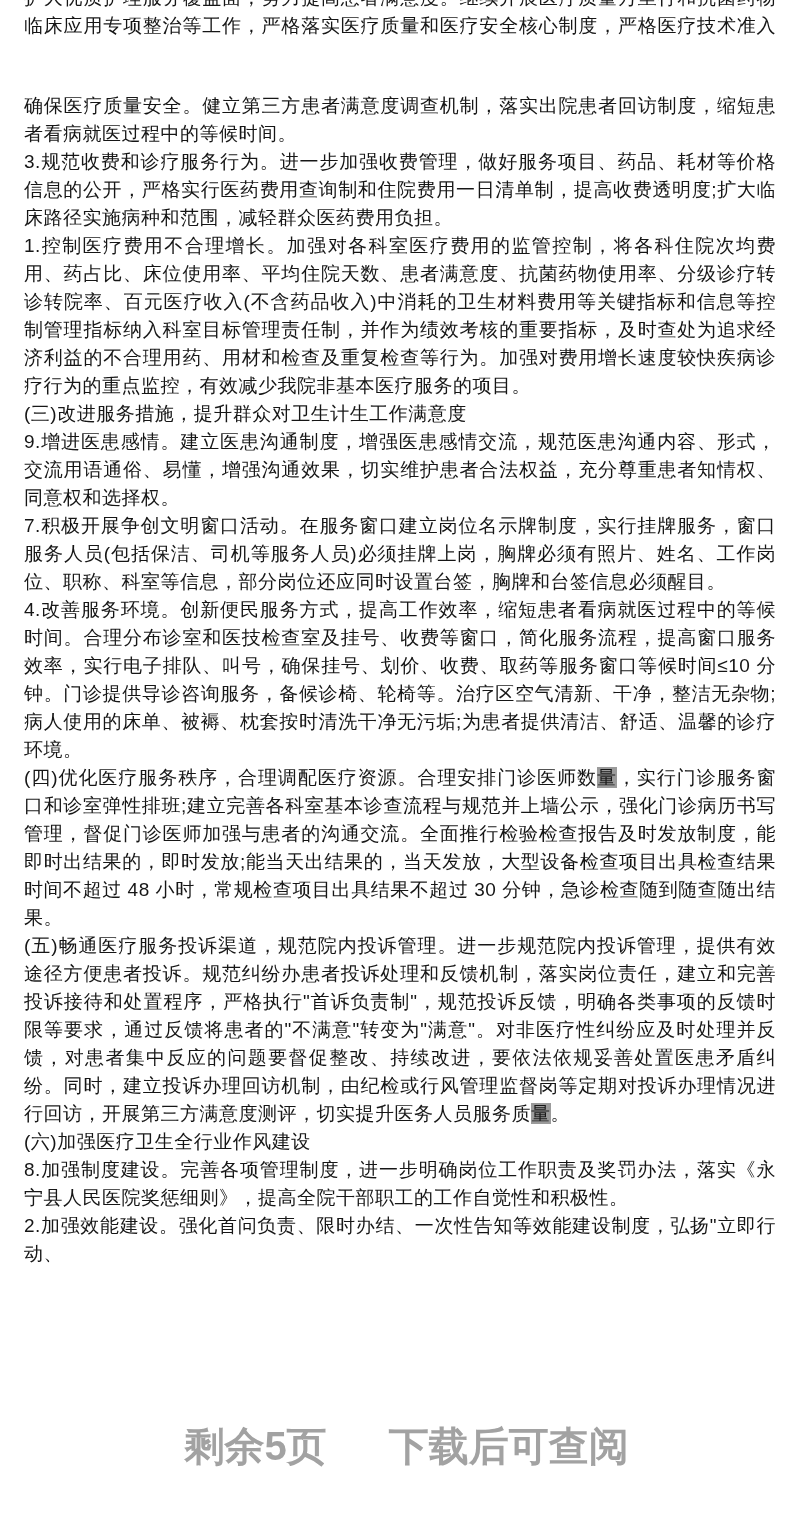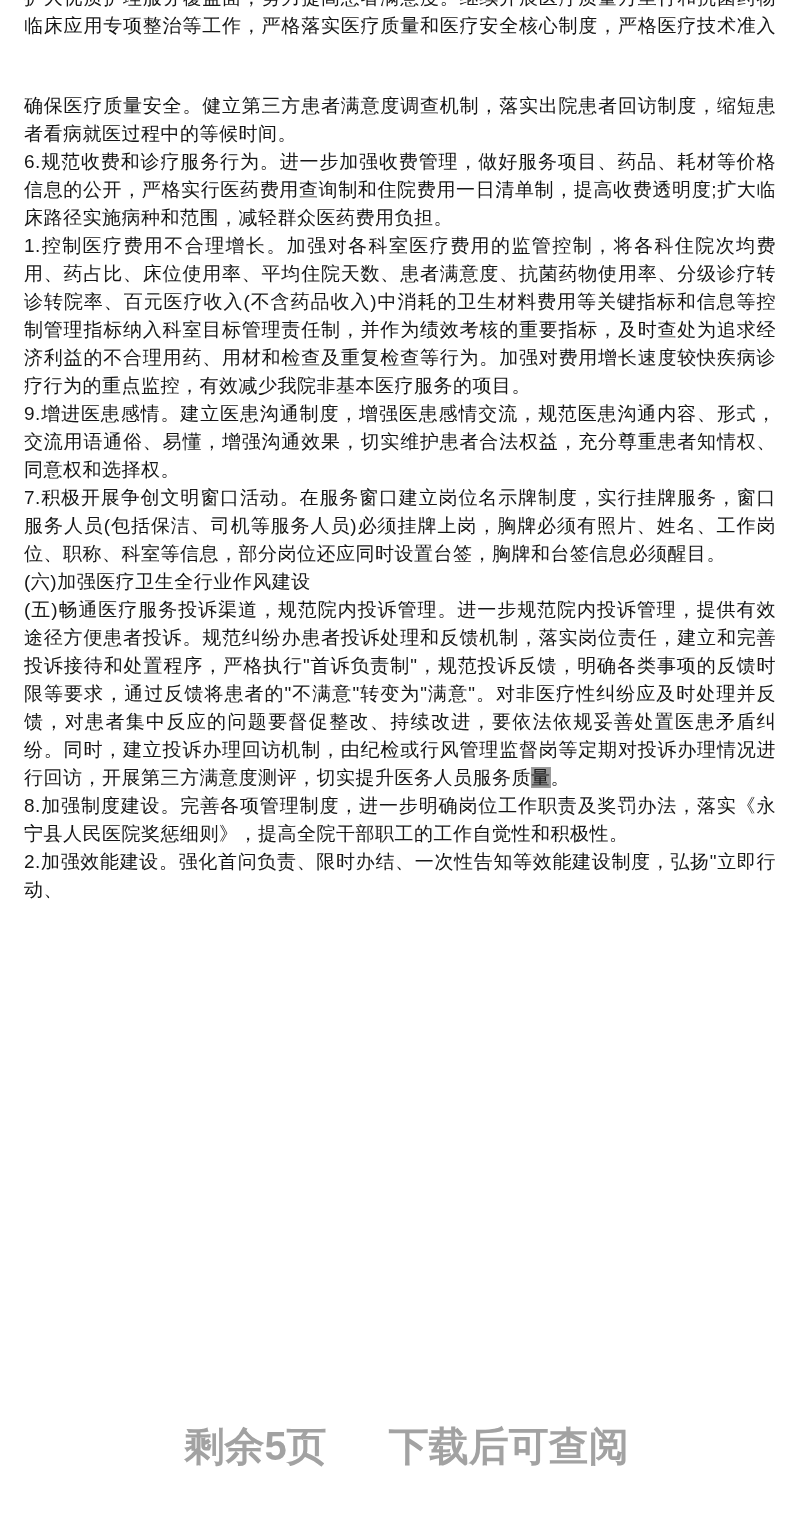--- a/index.html
+++ b/index.html
@@ -62,26 +62,29 @@
 <body>
 
 <div class="page">
 
   <div class="doc-text page-break-fragment">
     <p class="para">扩大优质护理服务覆盖面，努力提高患者满意度。继续开展医疗质量万里行和抗菌药物临床应用专项整治等工作，严格落实医疗质量和医疗安全核心制度，严格医疗技术准入和监管，</p>
   </div>
 
   <div class="doc-text document-body">
       <p class="para">确保医疗质量安全。健立第三方患者满意度调查机制，落实出院患者回访制度，缩短患者看病就医过程中的等候时间。</p>
-      <p class="para">6.规范收费和诊疗服务行为。进一步加强收费管理，做好服务项目、药品、耗材等价格信息的公开，严格实行医药费用查询制和住院费用一日清单制，提高收费透明度;扩大临床路径实施病种和范围，减轻群众医药费用负担。</p>
+      <p class="para">3.规范收费和诊疗服务行为。进一步加强收费管理，做好服务项目、药品、耗材等价格信息的公开，严格实行医药费用查询制和住院费用一日清单制，提高收费透明度;扩大临床路径实施病种和范围，减轻群众医药费用负担。</p>
       <p class="para">1.控制医疗费用不合理增长。加强对各科室医疗费用的监管控制，将各科住院次均费用、药占比、床位使用率、平均住院天数、患者满意度、抗菌药物使用率、分级诊疗转诊转院率、百元医疗收入(不含药品收入)中消耗的卫生材料费用等关键指标和信息等控制管理指标纳入科室目标管理责任制，并作为绩效考核的重要指标，及时查处为追求经济利益的不合理用药、用材和检查及重复检查等行为。加强对费用增长速度较快疾病诊疗行为的重点监控，有效减少我院非基本医疗服务的项目。</p>
+      <p class="para">(三)改进服务措施，提升群众对卫生计生工作满意度</p>
       <p class="para">9.增进医患感情。建立医患沟通制度，增强医患感情交流，规范医患沟通内容、形式，交流用语通俗、易懂，增强沟通效果，切实维护患者合法权益，充分尊重患者知情权、同意权和选择权。</p>
       <p class="para">7.积极开展争创文明窗口活动。在服务窗口建立岗位名示牌制度，实行挂牌服务，窗口服务人员(包括保洁、司机等服务人员)必须挂牌上岗，胸牌必须有照片、姓名、工作岗位、职称、科室等信息，部分岗位还应同时设置台签，胸牌和台签信息必须醒目。</p>
+      <p class="para">4.改善服务环境。创新便民服务方式，提高工作效率，缩短患者看病就医过程中的等候时间。合理分布诊室和医技检查室及挂号、收费等窗口，简化服务流程，提高窗口服务效率，实行电子排队、叫号，确保挂号、划价、收费、取药等服务窗口等候时间≤10 分钟。门诊提供导诊咨询服务，备候诊椅、轮椅等。治疗区空气清新、干净，整洁无杂物;病人使用的床单、被褥、枕套按时清洗干净无污垢;为患者提供清洁、舒适、温馨的诊疗环境。</p>
+      <p class="para">(四)优化医疗服务秩序，合理调配医疗资源。合理安排门诊医师数<span class="kw">量</span>，实行门诊服务窗口和诊室弹性排班;建立完善各科室基本诊查流程与规范并上墙公示，强化门诊病历书写管理，督促门诊医师加强与患者的沟通交流。全面推行检验检查报告及时发放制度，能即时出结果的，即时发放;能当天出结果的，当天发放，大型设备检查项目出具检查结果时间不超过 48 小时，常规检查项目出具结果不超过 30 分钟，急诊检查随到随查随出结果。</p>
+      <p class="para">(五)畅通医疗服务投诉渠道，规范院内投诉管理。进一步规范院内投诉管理，提供有效途径方便患者投诉。规范纠纷办患者投诉处理和反馈机制，落实岗位责任，建立和完善投诉接待和处置程序，严格执行"首诉负责制"，规范投诉反馈，明确各类事项的反馈时限等要求，通过反馈将患者的"不满意"转变为"满意"。对非医疗性纠纷应及时处理并反馈，对患者集中反应的问题要督促整改、持续改进，要依法依规妥善处置医患矛盾纠纷。同时，建立投诉办理回访机制，由纪检或行风管理监督岗等定期对投诉办理情况进行回访，开展第三方满意度测评，切实提升医务人员服务质<span class="kw">量</span>。</p>
       <p class="para">(六)加强医疗卫生全行业作风建设</p>
-      <p class="para">(五)畅通医疗服务投诉渠道，规范院内投诉管理。进一步规范院内投诉管理，提供有效途径方便患者投诉。规范纠纷办患者投诉处理和反馈机制，落实岗位责任，建立和完善投诉接待和处置程序，严格执行"首诉负责制"，规范投诉反馈，明确各类事项的反馈时限等要求，通过反馈将患者的"不满意"转变为"满意"。对非医疗性纠纷应及时处理并反馈，对患者集中反应的问题要督促整改、持续改进，要依法依规妥善处置医患矛盾纠纷。同时，建立投诉办理回访机制，由纪检或行风管理监督岗等定期对投诉办理情况进行回访，开展第三方满意度测评，切实提升医务人员服务质<span class="kw">量</span>。</p>
       <p class="para">8.加强制度建设。完善各项管理制度，进一步明确岗位工作职责及奖罚办法，落实《永宁县人民医院奖惩细则》，提高全院干部职工的工作自觉性和积极性。</p>
       <p class="para">2.加强效能建设。强化首问负责、限时办结、一次性告知等效能建设制度，弘扬"立即行动、</p>
     </div>
 
   <div class="preview-footer">
     <span class="remaining">剩余5页</span><span>下载后可查阅</span>
   </div>
 
 </div>
 

